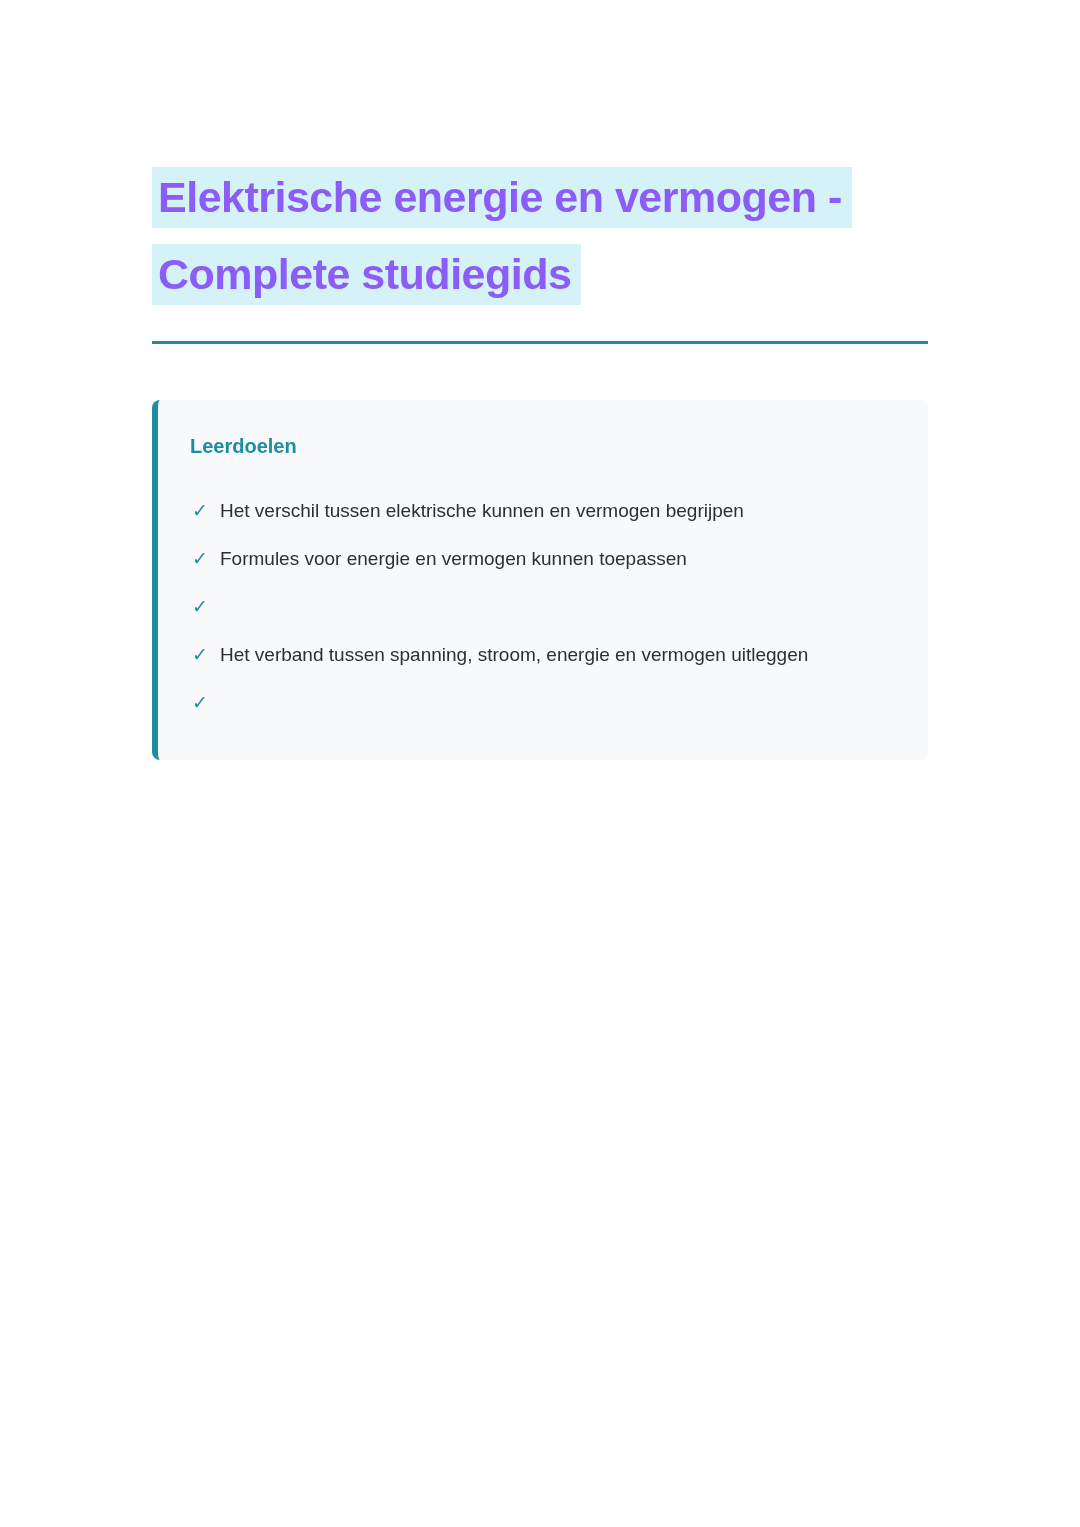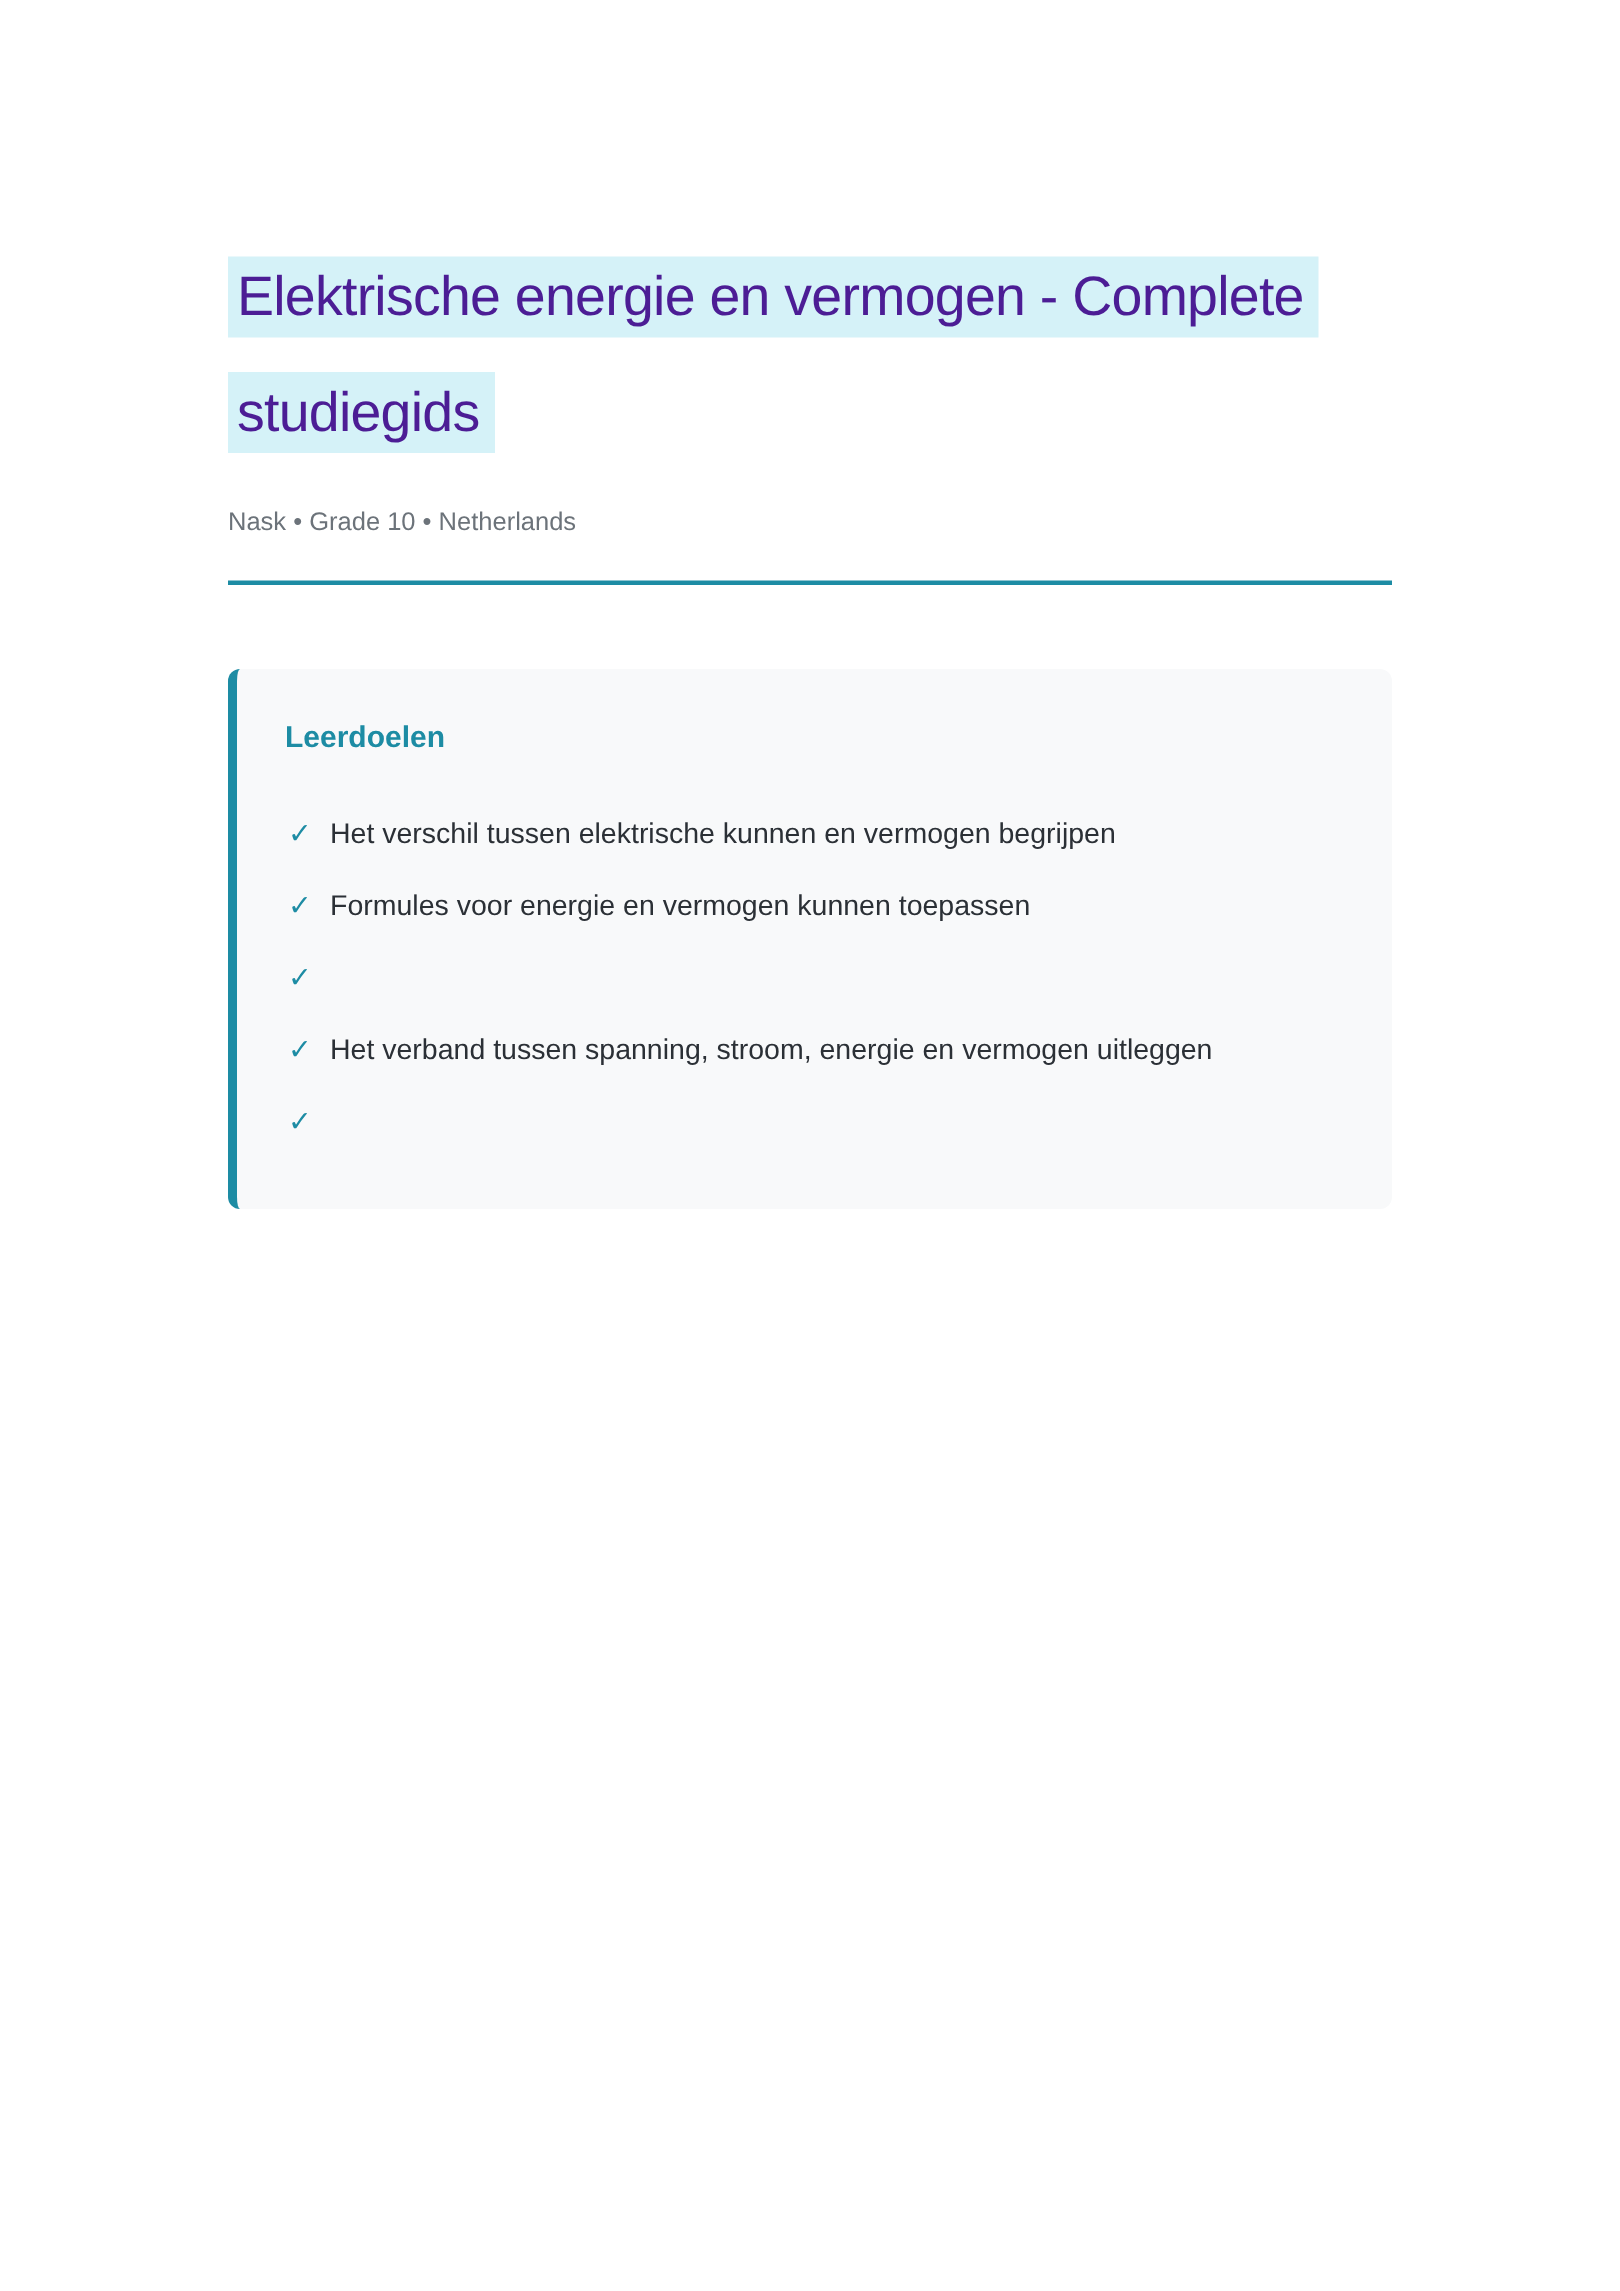--- a/index.html
+++ b/index.html
@@ -21,25 +21,25 @@
     overflow: hidden;
   }
   .page {
     position: absolute;
     left: 152px;
     top: 159px;
     width: 776px;
   }
   .doc-title {
     margin: 0;
-    font-size: 37px;
-    font-weight: 400;
+    font-size: 43px;
+    font-weight: 700;
     line-height: 77px;
     letter-spacing: -0.5px;
-    color: #4c1d95;
+    color: #8b5cf6;
     max-width: 780px;
   }
   .doc-title .hl {
     background: var(--highlight, #d5f2f8);
     padding: 6px 10px 7px 6px;
     -webkit-box-decoration-break: clone;
     box-decoration-break: clone;
   }
   .doc-subtitle {
     margin: 20px 0 0 0;
@@ -103,21 +103,20 @@
 </head>
 <body>
 
 <div class="page">
 
   <h1 class="doc-title">
     <span class="hl">Elektrische energie en vermogen - Complete studiegids</span>
   </h1>
 
 
-  <p class="doc-meta">Nask • Grade 10 • Netherlands</p>
 
   <div class="divider"></div>
 
   <section class="objectives-card">
     <h2 class="objectives-heading">Leerdoelen</h2>
 
     <ul class="objectives-list">
       <li class="objective-item">
         <span class="check-icon">✓</span>
         <span>Het verschil tussen elektrische kunnen en vermogen begrijpen</span>

